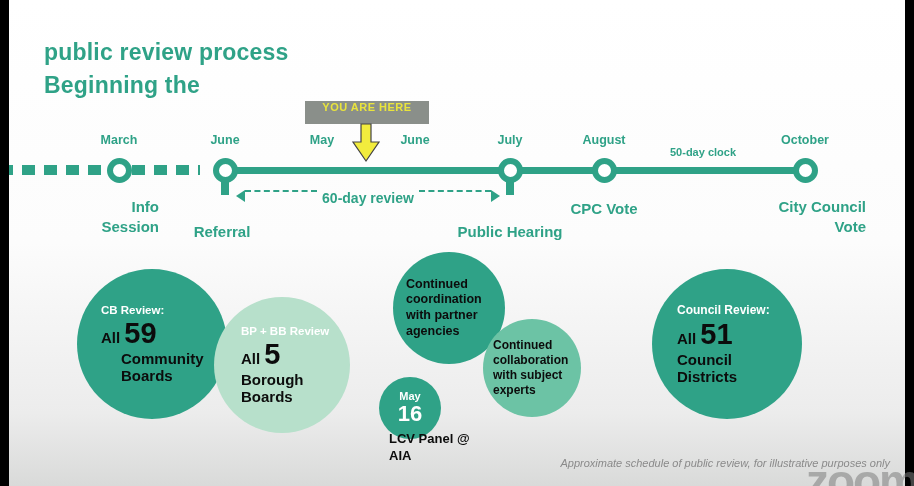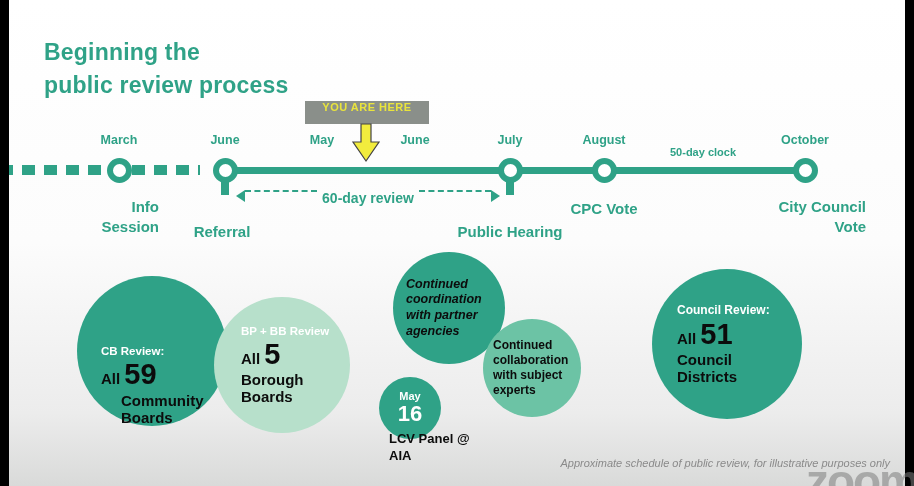--- a/index.html
+++ b/index.html
@@ -46,26 +46,26 @@
             justify-content:center; }
   .b-teal  { background:#2fa287; }
   .b-pale  { background:#b7e0cb; }
   .b-mid   { background:#6cc3a5; }
   .bub-head  { color:#fff; font-size:11.5px; font-weight:bold; margin-bottom:2px; }
   .all-line  { font-size:15px; font-weight:bold; color:#0c0c0c; line-height:1.05; }
   .all-line .big { font-size:29px; }
   .bub-name  { font-size:15px; font-weight:bold; color:#0c0c0c; line-height:1.15; margin-top:2px; }
   .bub-text  { font-weight:bold; color:#0c0c0c; }
 
-  .cb    { left:77px;  top:276px; width:150px; height:150px; padding-left:24px;justify-content:flex-end; }
+  .cb    { left:77px;  top:269px; width:150px; height:150px; padding-left:24px; }
   .cb .bub-name { width:104px;margin-left:20px; }
   .bp    { left:214px; top:297px; width:136px; height:136px; padding-left:27px; }
   .bp .bub-name { width:86px; }
   .coord { left:393px; top:252px; width:112px; height:112px; padding-left:13px; }
-  .coord .bub-text { font-size:12.5px; line-height:1.25; width:96px;font-style:italic; }
+  .coord .bub-text { font-size:12.5px; line-height:1.25; width:96px; }
   .collab{ left:483px; top:319px; width:98px; height:98px; padding-left:10px; }
   .collab .bub-text { font-size:12px; line-height:1.25; width:86px; }
   .lcv   { left:379px; top:377px; width:62px; height:62px; align-items:center; text-align:center; }
   .lcv .m { color:#fff; font-size:11px; font-weight:bold; line-height:1; }
   .lcv .d { color:#fff; font-size:22px; font-weight:bold; line-height:1.05; }
   .lcv-caption { position:absolute; left:389px; top:431px; width:82px; font-size:13px;
                  font-weight:bold; color:#0c0c0c; line-height:1.3; }
   .council { left:652px; top:269px; width:150px; height:150px; padding-left:25px; }
   .council .bub-head { font-size:12px; }
   .council .bub-name { width:100px; }
@@ -74,22 +74,22 @@
               color:#8a8a8a; }
   .watermark { position:absolute; right:-4px; bottom:-22px; font-size:46px; font-weight:bold;
                color:rgba(125,125,125,0.55); letter-spacing:-2px; z-index:6; }
 </style>
 </head>
 <body>
 
 <div class="stage">
 
   <div class="title">
+    <div>public review process</div>
     <div>Beginning the</div>
-    <div>public review process</div>
   </div>
 
   <div class="month" style="left:119px">March</div>
   <div class="month" style="left:225px">June</div>
   <div class="month" style="left:322px">May</div>
   <div class="month" style="left:415px">June</div>
   <div class="month" style="left:510px">July</div>
   <div class="month" style="left:604px">August</div>
   <div class="month" style="left:805px">October</div>
 

